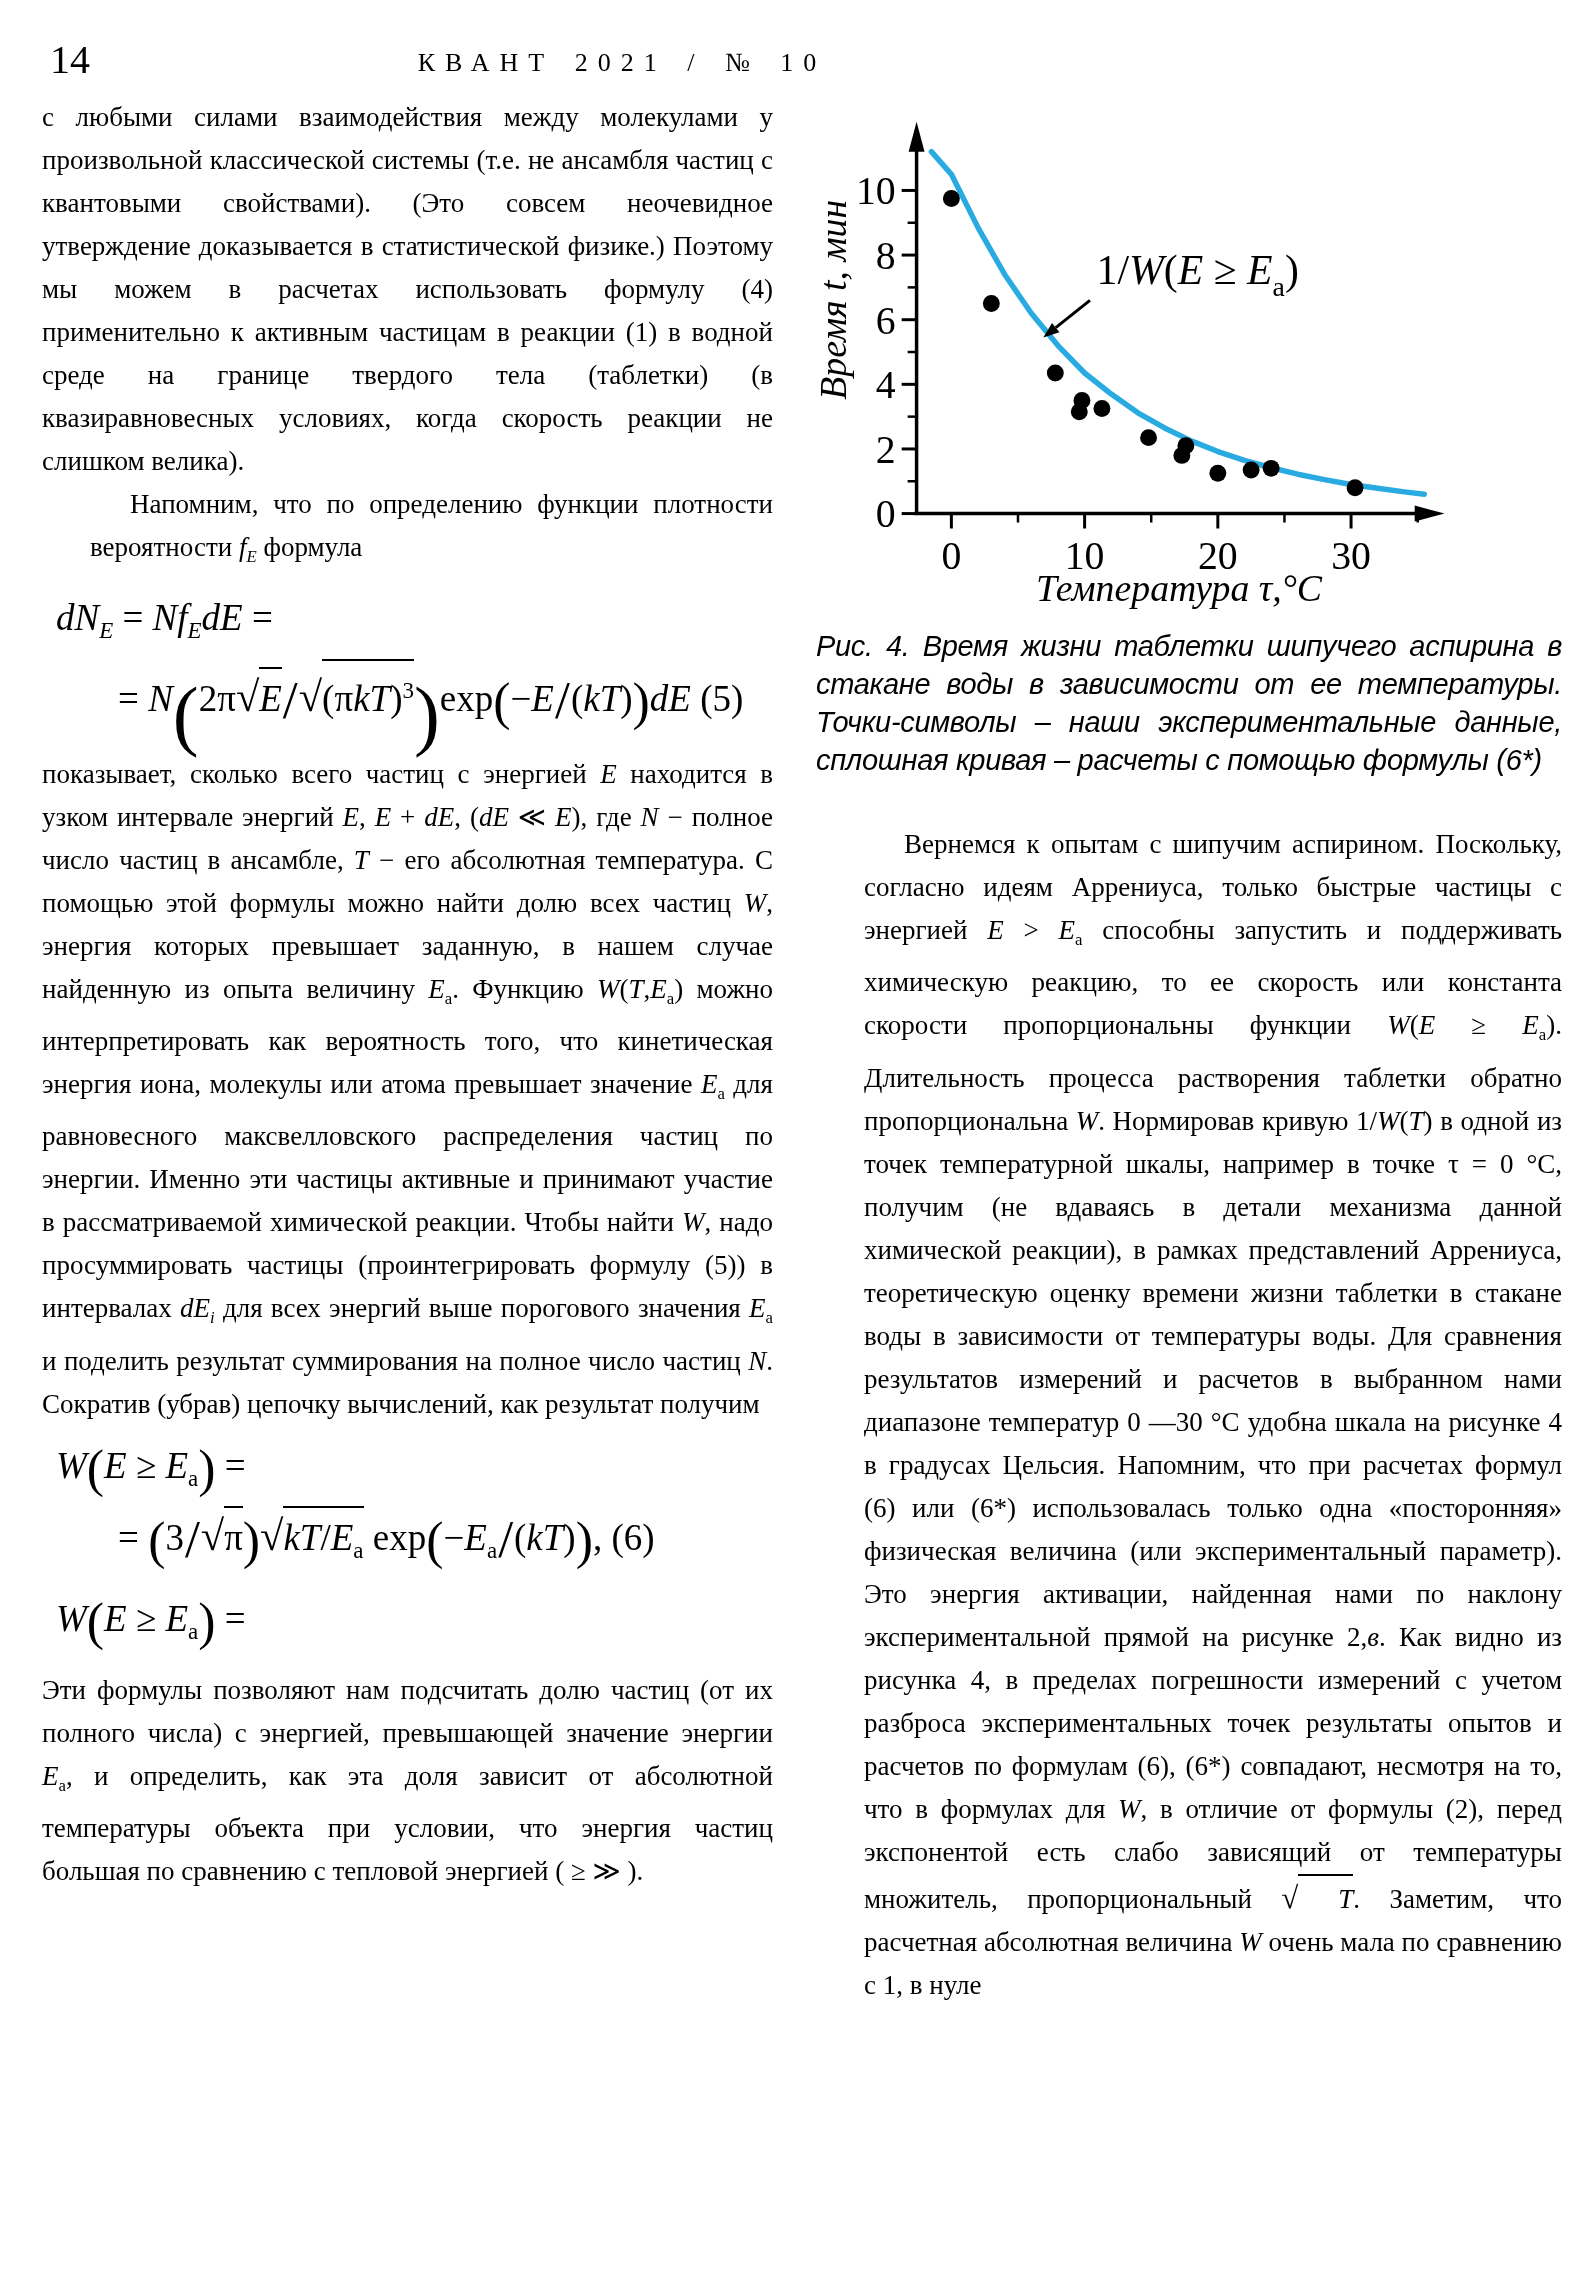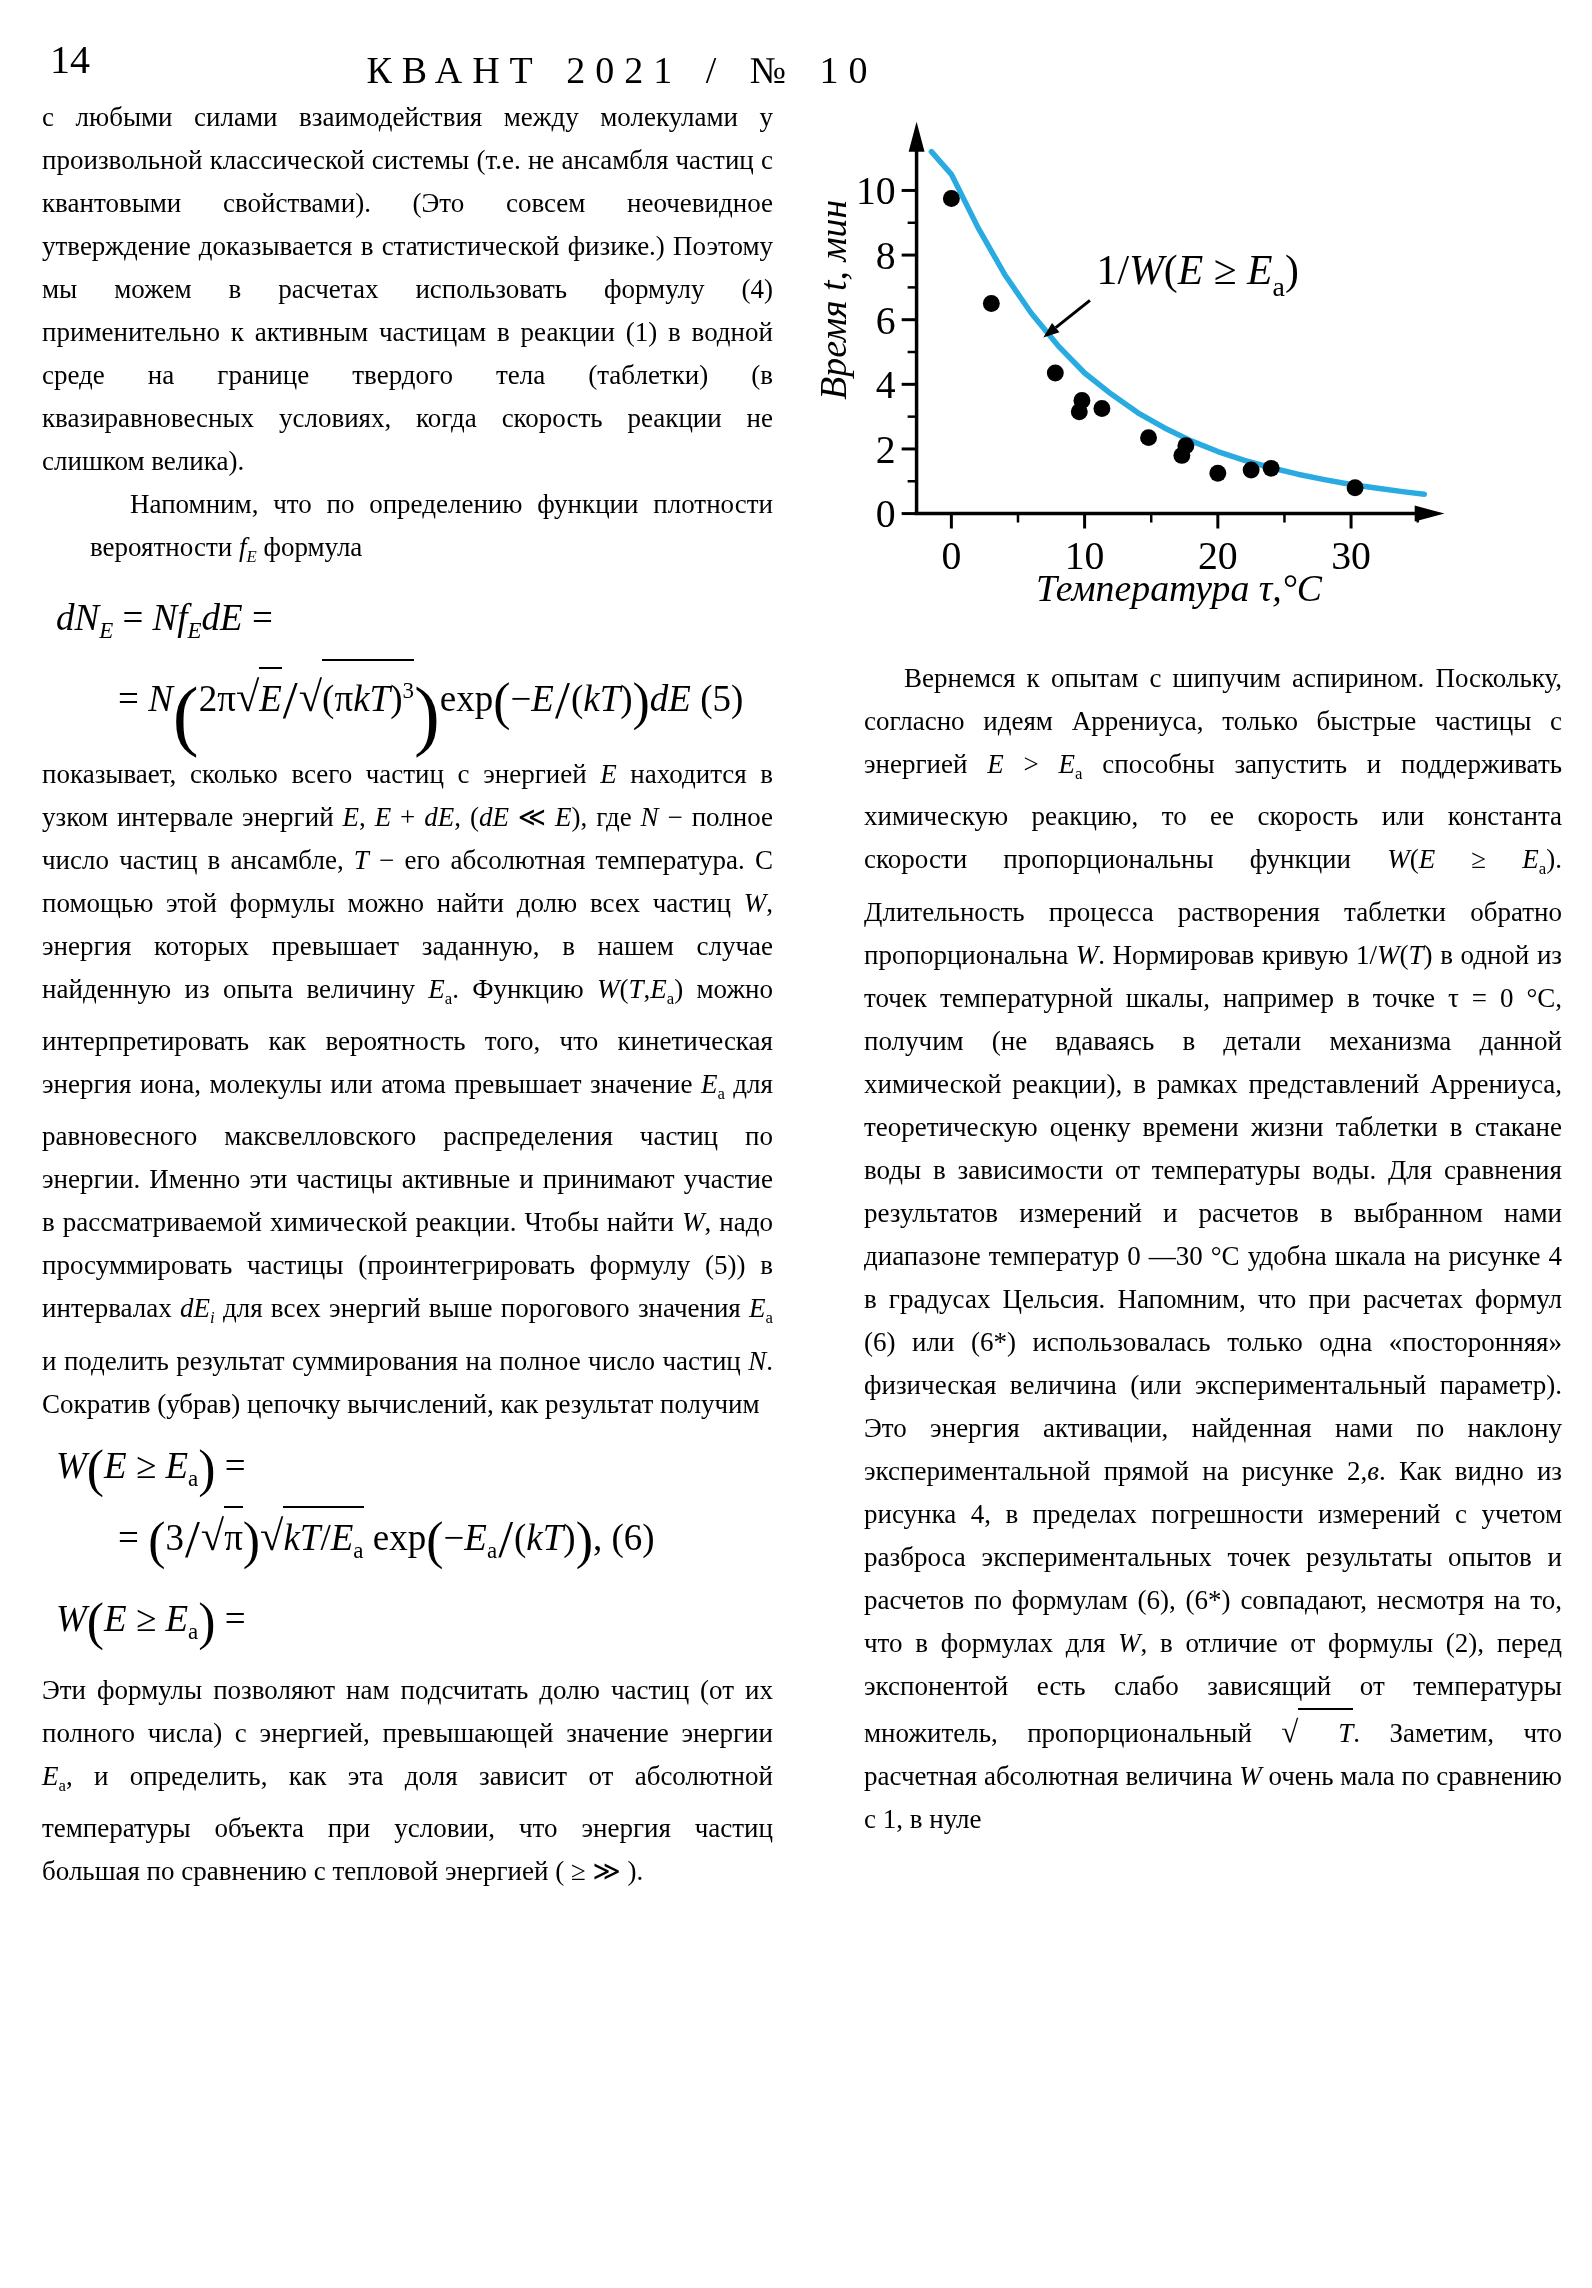--- a/index.html
+++ b/index.html
@@ -1,19 +1,19 @@
 <!DOCTYPE html>
 <html><head>
 <meta charset="utf-8">
 <style>
   html,body{margin:0;padding:0;background:#ffffff;}
   body{width:1592px;height:2289px;position:relative;font-family:"Liberation Serif",serif;color:#000;}
   
   .pagenum{position:absolute;top:36px;left:50px;font-size:40px;}
-  .runhead{position:absolute;top:48px;left:0;width:1244px;text-align:center;font-size:38px;letter-spacing:10px;word-spacing:4px;}
+  .runhead{position:absolute;top:48px;left:0;width:1244px;text-align:center;font-size:26px;letter-spacing:10px;word-spacing:4px;}
   
   .cols{position:absolute;top:96px;left:42px;display:flex;gap:43px;}
   .colL{width:731px;}
   .colR{width:746px;}
   .body-text{font-size:27px;line-height:43px;text-align:justify;}
   .ind{text-indent:40px;margin-left:48px;}
   
   .formula{font-size:37px;line-height:55px;margin:12px 0 10px 0;white-space:nowrap;}
   .formula .l2{margin-left:76px;font-family:Liberation Serif, serif;}
   .formula .l1{margin-left:14px;}
@@ -108,17 +108,18 @@
           <circle cx="371.84000000000003" cy="351.75" r="8.5" fill="#000000"></circle>
           <circle cx="404" cy="379.375" r="8.5" fill="#000000"></circle>
           <circle cx="437.5" cy="376.125" r="8.5" fill="#000000"></circle>
           <circle cx="457.6" cy="374.5" r="8.5" fill="#000000"></circle>
           <circle cx="542.02" cy="394" r="8.5" fill="#000000"></circle>
           <text x="282.06" y="189.25" font-size="42"><tspan>1/</tspan><tspan font-style="italic">W</tspan><tspan>(</tspan><tspan font-style="italic">E</tspan><tspan> ≥ </tspan><tspan font-style="italic">E</tspan><tspan dy="12" font-size="28">a</tspan><tspan dy="-12">)</tspan></text>
           <line x1="275.36" y1="205.5" x2="240.97274964572108" y2="232.90348575674147" stroke="#000" stroke-width="3"></line>
           <polygon points="228.46,242.875 237.23343180449913,228.21120463959608 244.71206748694303,237.59576687388687" fill="#000"></polygon>
         </svg>
     </div>
+    <div class="caption">Рис. 4. Время жизни таблетки шипучего аспирина в стакане воды в зависимости от ее температуры. Точки-символы – наши экспериментальные данные, сплошная кривая – расчеты с помощью формулы (6*)</div>
     <div class="body-text ind">Вернемся к опытам с шипучим аспирином. Поскольку, согласно идеям Аррениуса, только быстрые частицы с энергией <i>E</i> &gt; <i>E</i><sub>a</sub> способны запустить и поддерживать химическую реакцию, то ее скорость или константа скорости пропорциональны функции <i>W</i>(<i>E</i> ≥ <i>E</i><sub>a</sub>). Длительность процесса растворения таблетки обратно пропорциональна <i>W</i>. Нормировав кривую 1/<i>W</i>(<i>T</i>) в одной из точек температурной шкалы, например в точке τ = 0 °C, получим (не вдаваясь в детали механизма данной химической реакции), в рамках представлений Аррениуса, теоретическую оценку времени жизни таблетки в стакане воды в зависимости от температуры воды. Для сравнения результатов измерений и расчетов в выбранном нами диапазоне температур 0 —30 °C удобна шкала на рисунке 4 в градусах Цельсия. Напомним, что при расчетах формул (6) или (6*) использовалась только одна «посторонняя» физическая величина (или экспериментальный параметр). Это энергия активации, найденная нами по наклону экспериментальной прямой на рисунке 2,<i>в</i>. Как видно из рисунка 4, в пределах погрешности измерений с учетом разброса экспериментальных точек результаты опытов и расчетов по формулам (6), (6*) совпадают, несмотря на то, что в формулах для <i>W</i>, в отличие от формулы (2), перед экспонентой есть слабо зависящий от температуры множитель, пропорциональный <span class="rt">√</span><span class="ov"><i>T</i></span>. Заметим, что расчетная абсолютная величина <i>W</i> очень мала по сравнению с 1, в нуле</div>
   </div>
 
 </div>
 
 
 </body></html>

